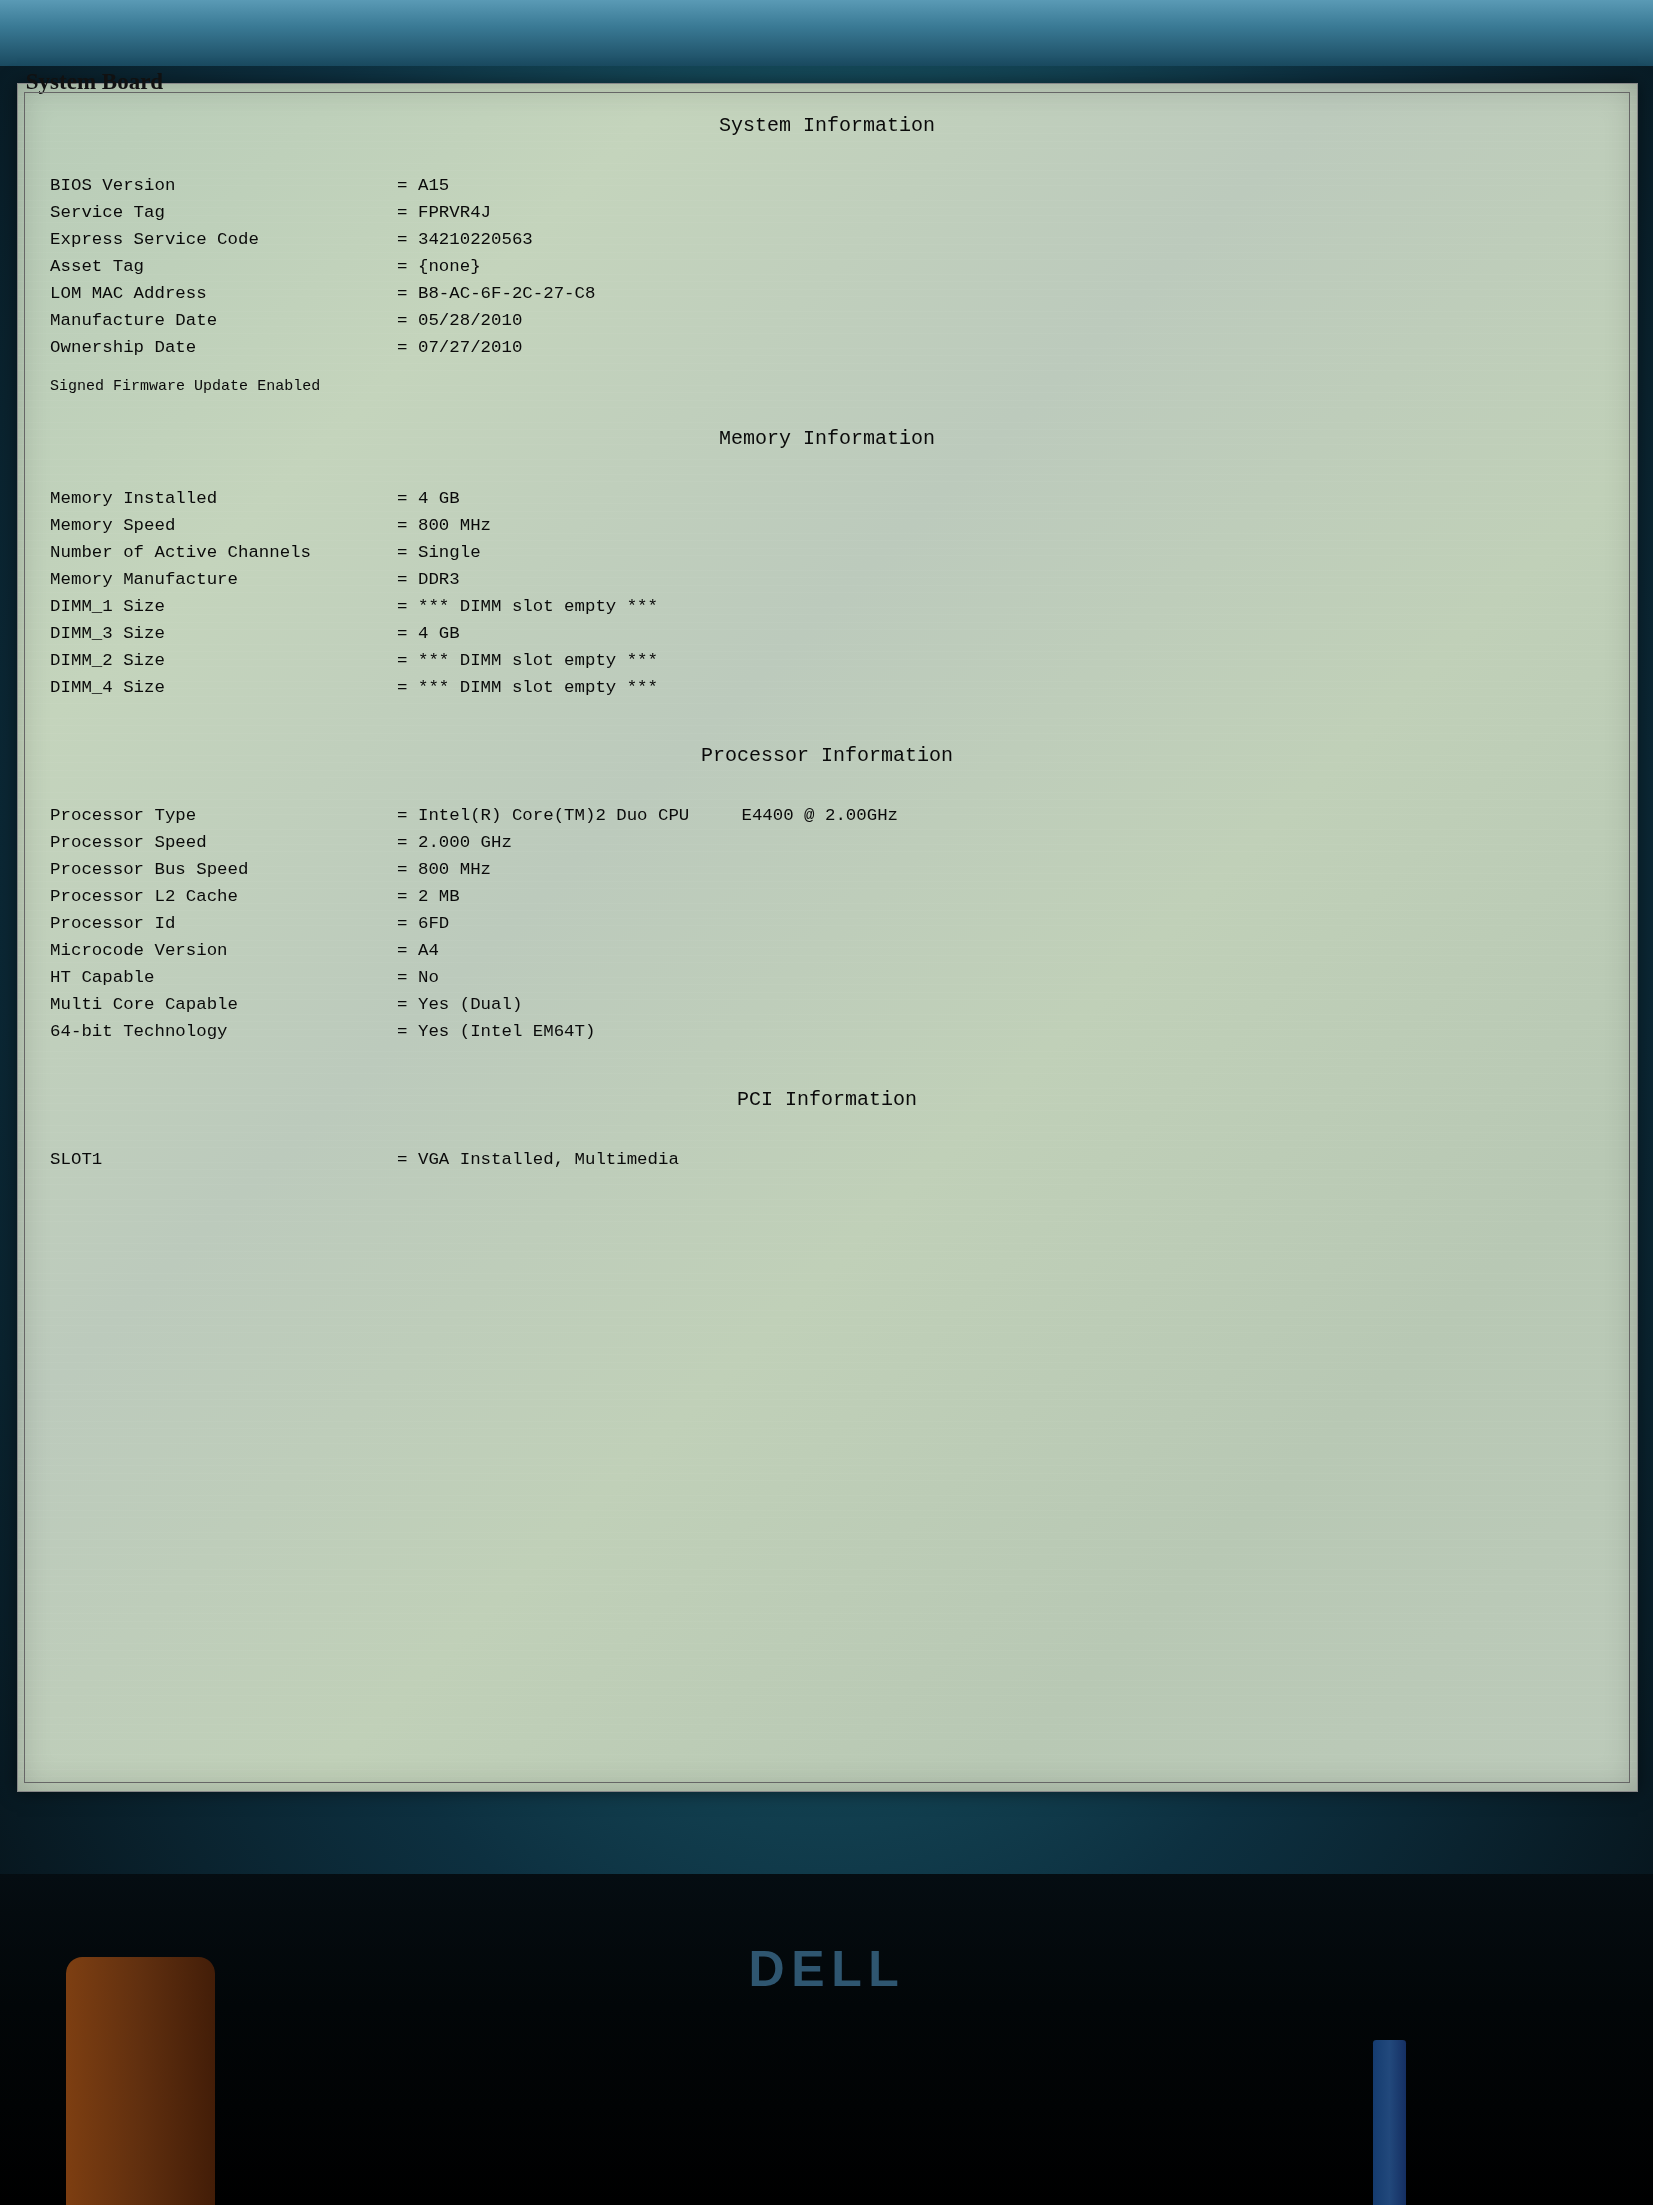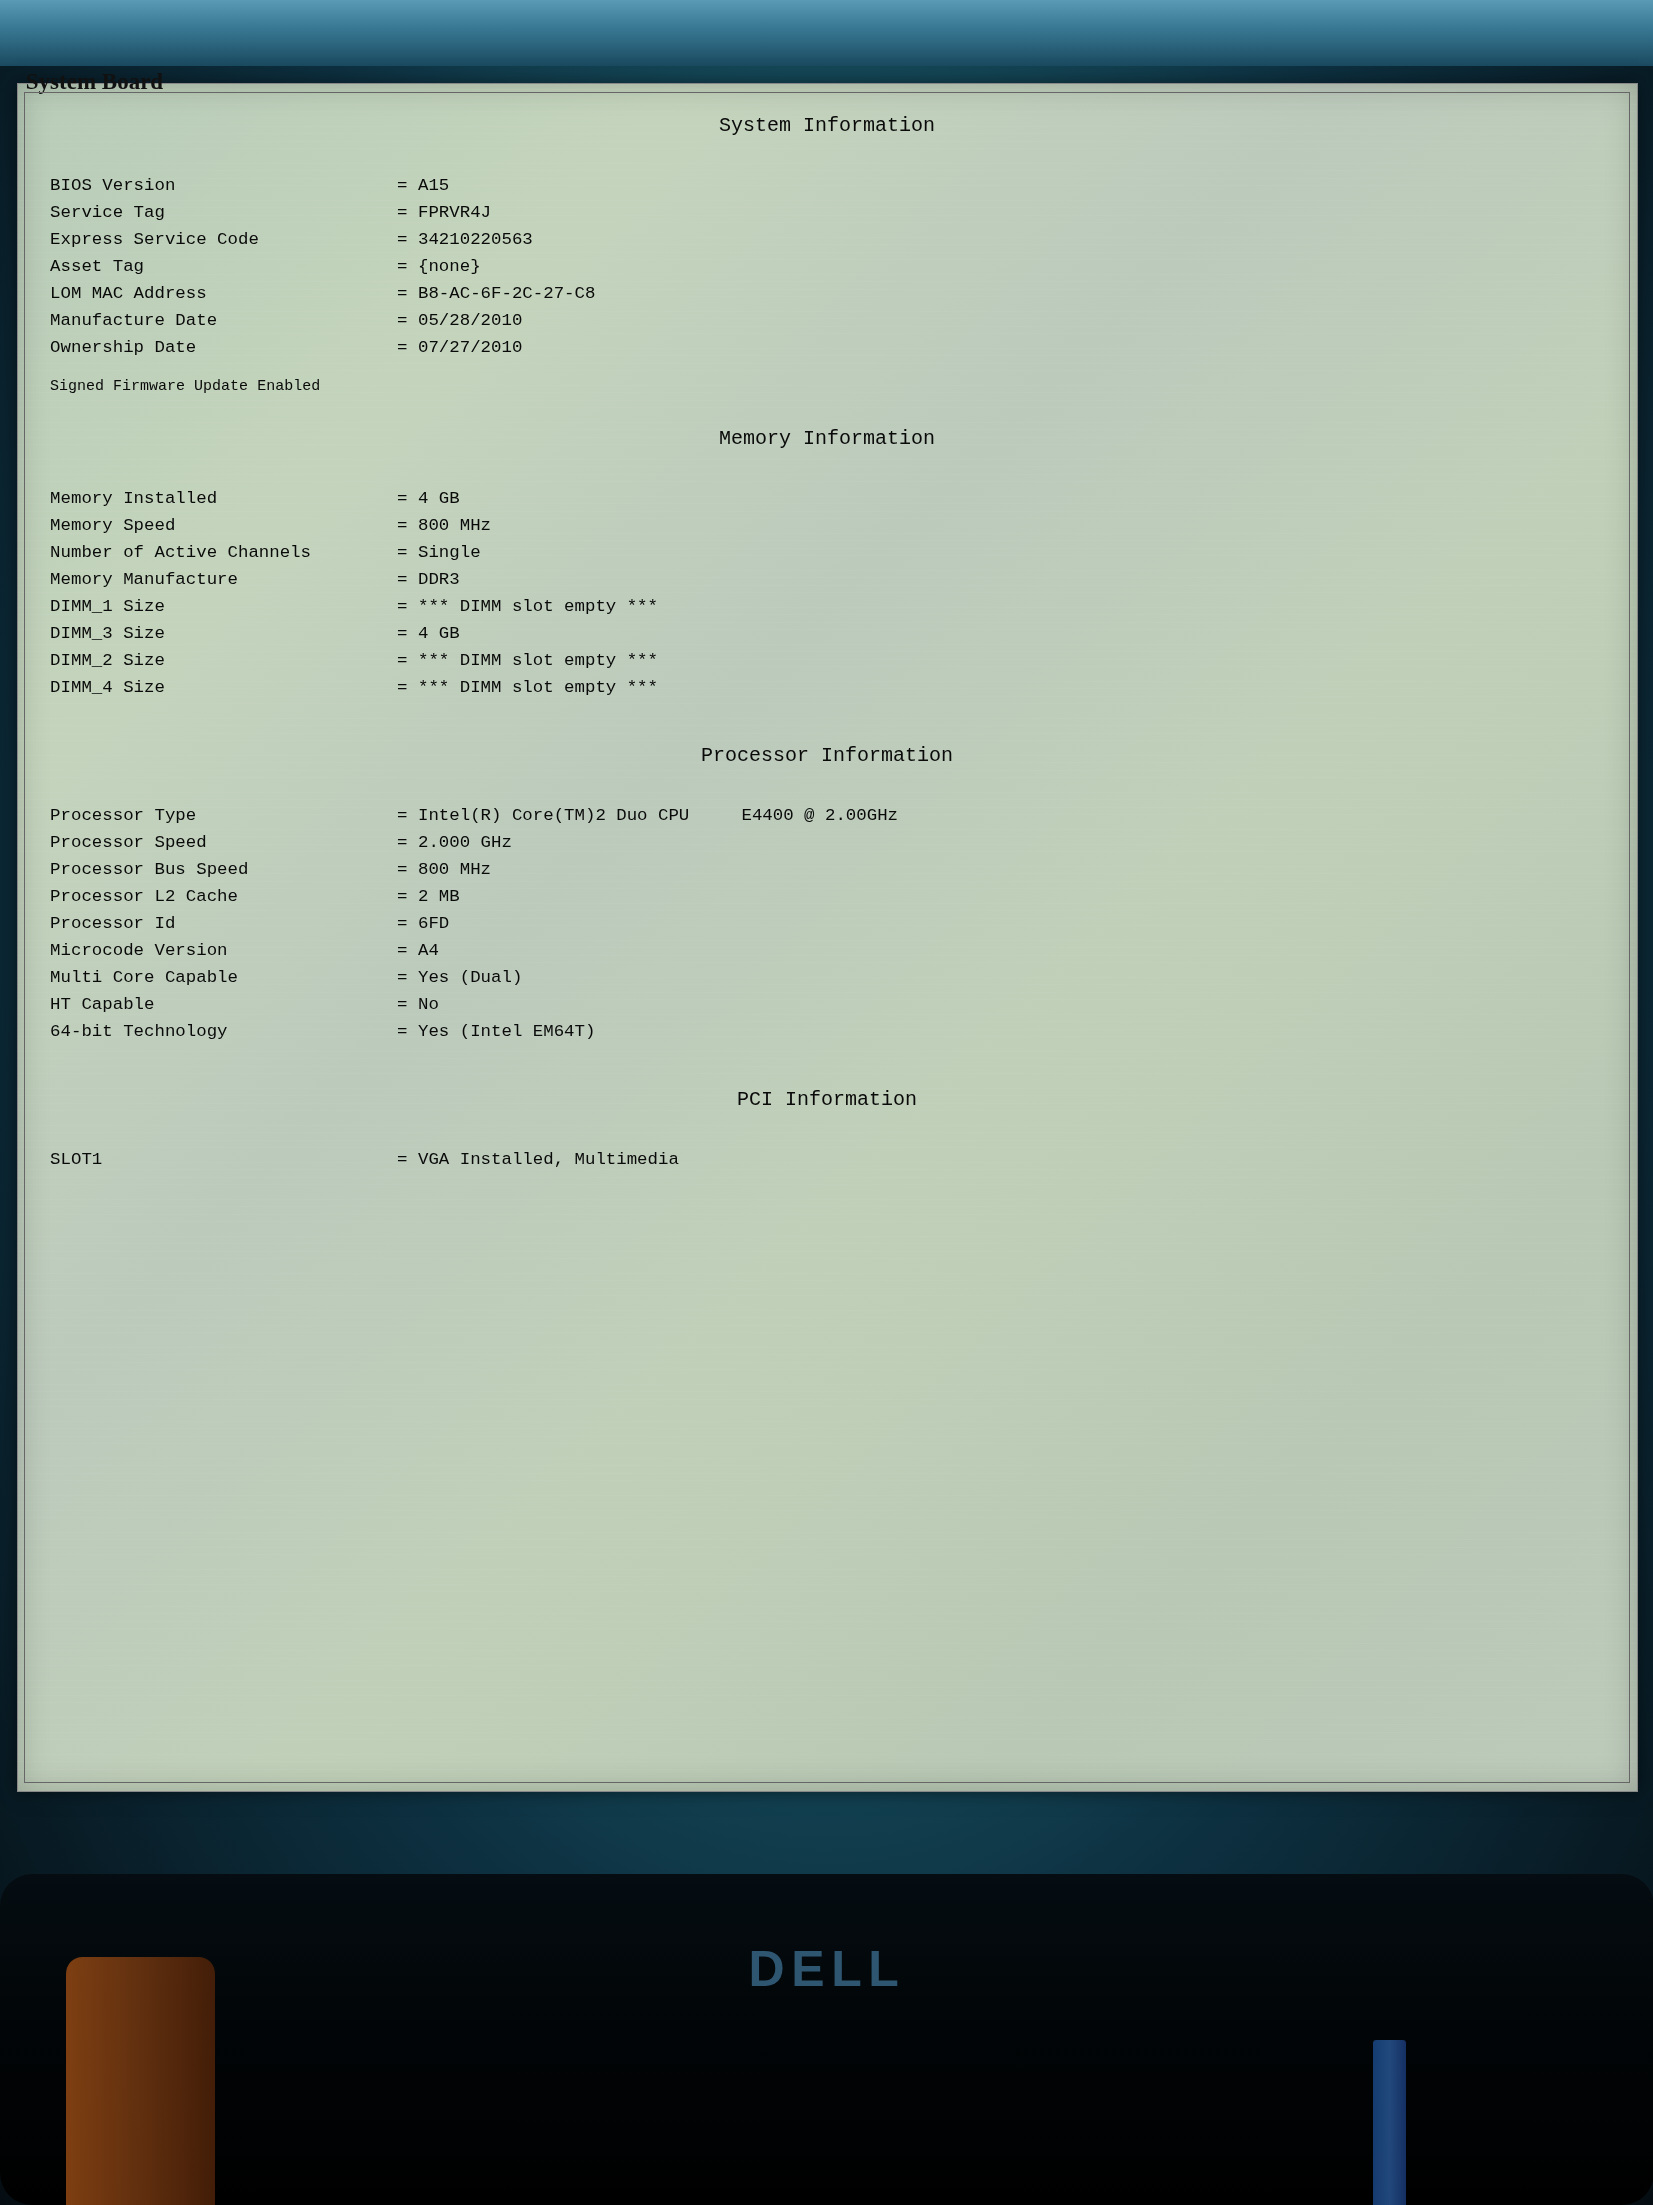--- a/index.html
+++ b/index.html
@@ -153,21 +153,20 @@
     }
 
     
     .screen-bottom {
       position: absolute;
       bottom: 0;
       left: 0;
       right: 0;
       height: 331px;
       background: linear-gradient(180deg, #050d12 0%, #020608 40%, #000 100%);
-      border-radius: 32px;
     }
 
     .dell-logo {
       position: absolute;
       bottom: 207px;
       left: 50%;
       transform: translateX(-50%);
       font-size: 50px;
       font-weight: bold;
       color: #3a6a8a;
@@ -305,26 +304,26 @@
       </div>
       <div class="info-row">
         <span class="info-label">Processor Id</span>
         <span class="info-value">= 6FD</span>
       </div>
       <div class="info-row">
         <span class="info-label">Microcode Version</span>
         <span class="info-value">= A4</span>
       </div>
       <div class="info-row">
+        <span class="info-label">HT Capable</span>
+        <span class="info-value">= No</span>
+      </div>
+      <div class="info-row">
         <span class="info-label">Multi Core Capable</span>
         <span class="info-value">= Yes (Dual)</span>
-      </div>
-      <div class="info-row">
-        <span class="info-label">HT Capable</span>
-        <span class="info-value">= No</span>
       </div>
       <div class="info-row">
         <span class="info-label">64-bit Technology</span>
         <span class="info-value">= Yes (Intel EM64T)</span>
       </div>
     </div>
 
     <div class="section-gap"></div>
 
     <div class="section-title">PCI Information</div>

